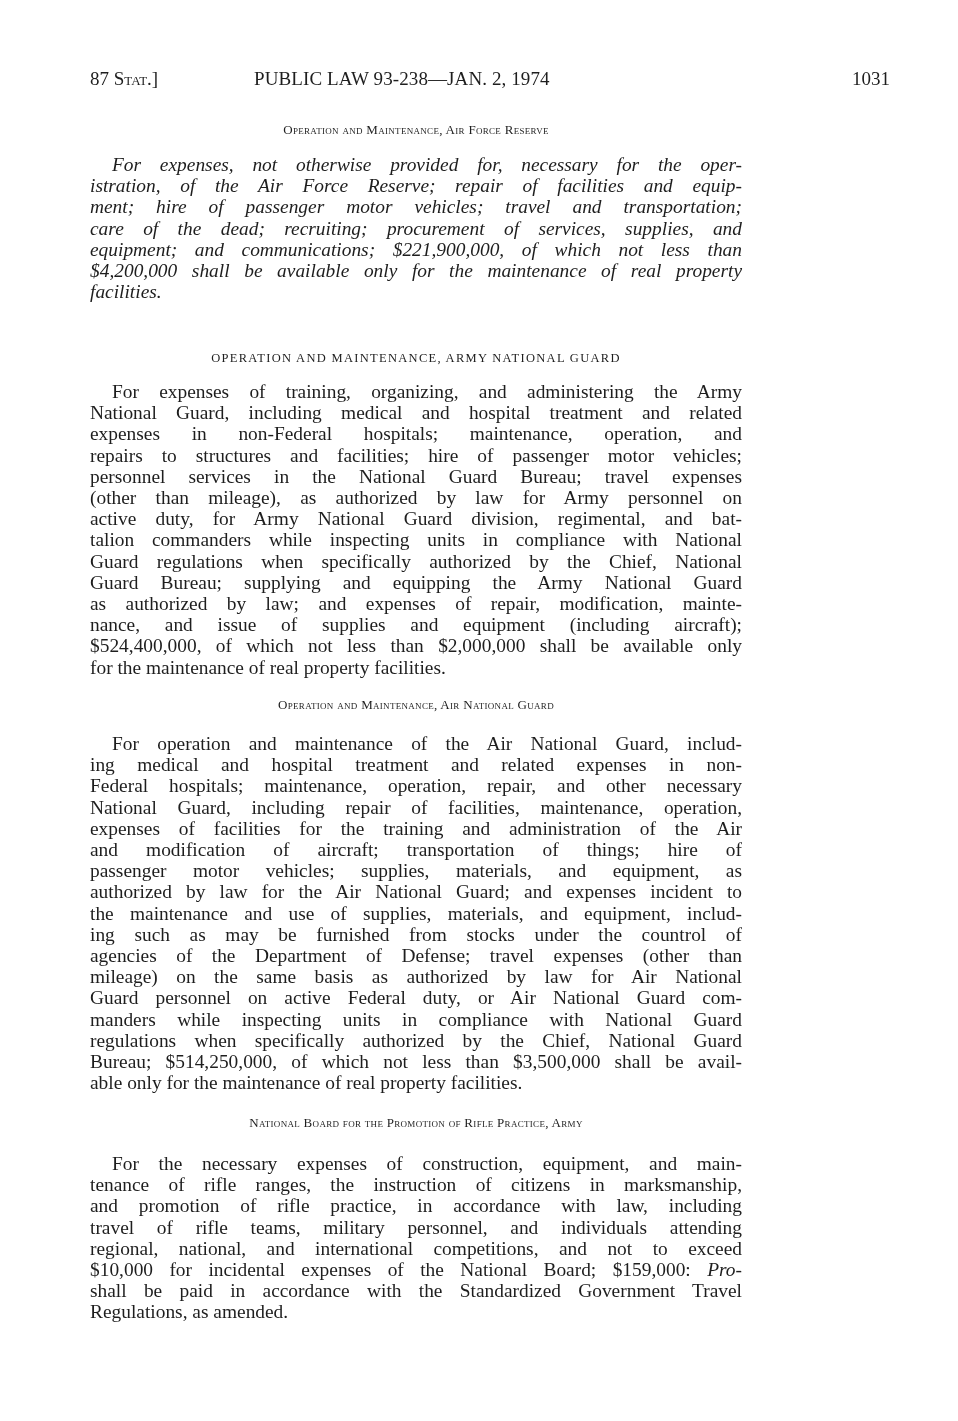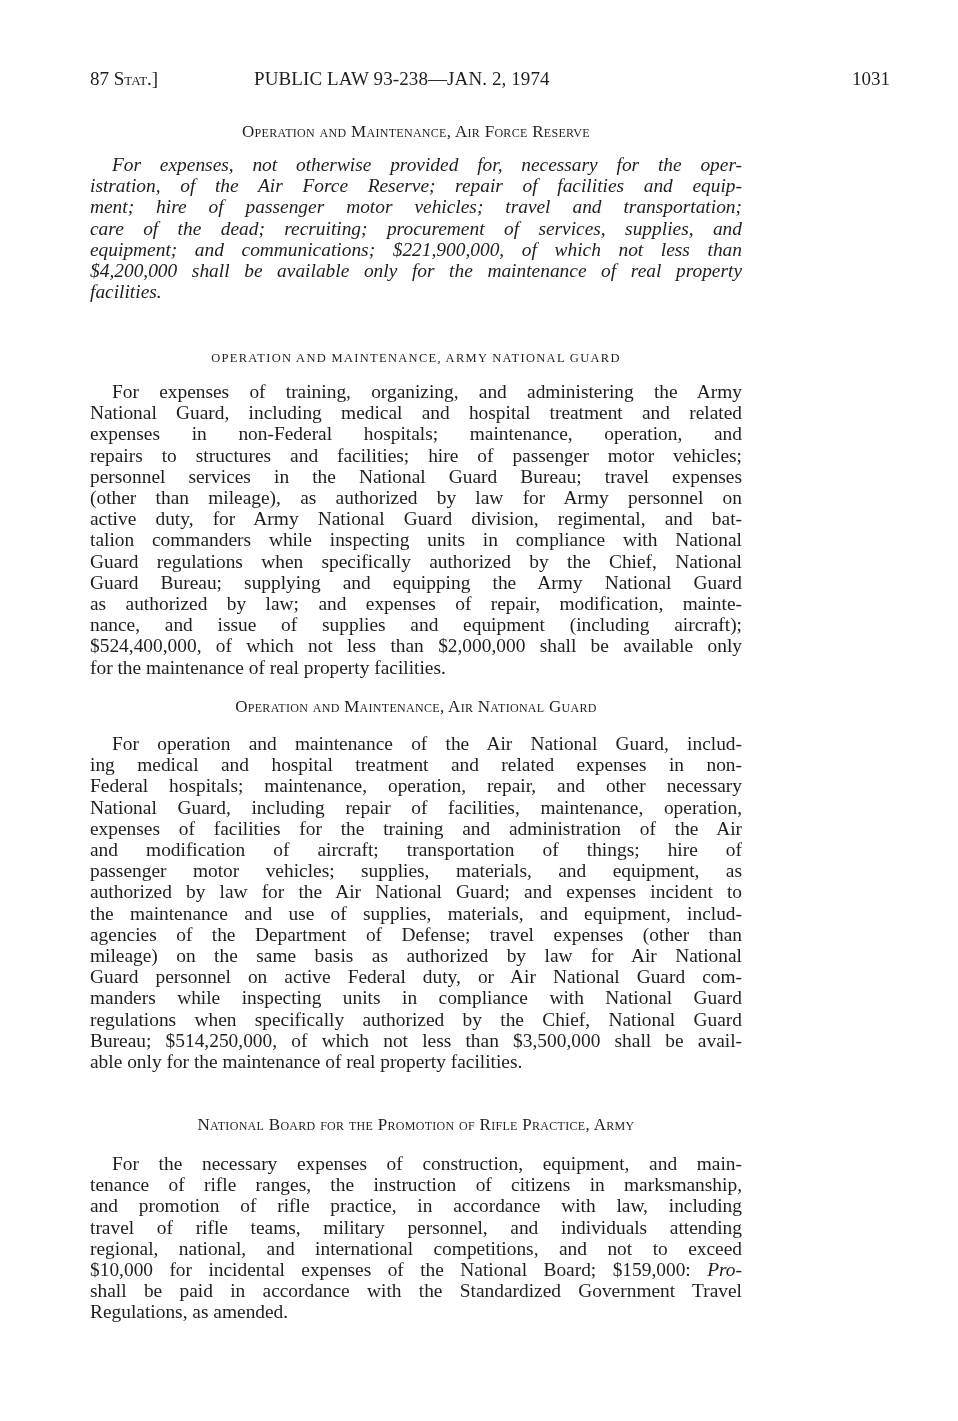--- a/index.html
+++ b/index.html
@@ -3,21 +3,21 @@
 <meta charset="utf-8">
 <style>
   html, body { margin: 0; padding: 0; background: #ffffff; }
   body { width: 958px; height: 1421px; position: relative; overflow: hidden;
          font-family: "Liberation Serif", "DejaVu Serif", serif; color: #1e1e1e; }
   .running-head { position: absolute; top: 68px; left: 90px; width: 800px; height: 30px; font-size: 19px; }
   .rh-left { position: absolute; left: 0; top: 0; text-align: right; }
   .rh-left .sc { font-variant: small-caps; }
   .rh-center { position: absolute; left: 164px; top: 0; letter-spacing: 0.1px; }
   .rh-right { position: absolute; right: 0; top: 0; }
-  .heading { position: absolute; left: 90px; width: 652px; text-align: center; font-variant: small-caps; font-size: 17px; letter-spacing: 0.3px; }
+  .heading { position: absolute; left: 90px; width: 652px; text-align: center; font-variant: small-caps; font-size: 13px; letter-spacing: 0.3px; }
   .heading.caps { font-variant: normal; text-transform: uppercase; font-size: 12.5px; letter-spacing: 1.3px; }
   .para { position: absolute; left: 90px; width: 652px; font-size: 19.4px; line-height: 21.2px; text-align: justify; text-indent: 22px; hyphens: manual; }
   .para span.line { display: block; text-align: justify; text-align-last: justify; white-space: nowrap; }
   .para span.line.last { text-align-last: left; }
   .para span.line.indent { padding-left: 22px; }
   .para { text-indent: 0; }
   em { font-style: italic; }
 </style>
 </head>
 <body>
@@ -61,20 +61,21 @@
 <div class="para" style="top:733px;">
   <span class="line indent">For operation and maintenance of the Air National Guard, includ-</span>
   <span class="line">ing medical and hospital treatment and related expenses in non-</span>
   <span class="line">Federal hospitals; maintenance, operation, repair, and other necessary</span>
   <span class="line">National Guard, including repair of facilities, maintenance, operation,</span>
   <span class="line">expenses of facilities for the training and administration of the Air</span>
   <span class="line">and modification of aircraft; transportation of things; hire of</span>
   <span class="line">passenger motor vehicles; supplies, materials, and equipment, as</span>
   <span class="line">authorized by law for the Air National Guard; and expenses incident to</span>
   <span class="line">the maintenance and use of supplies, materials, and equipment, includ-</span>
+  <span class="line">ing such as may be furnished from stocks under the countrol of</span>
   <span class="line">agencies of the Department of Defense; travel expenses (other than</span>
   <span class="line">mileage) on the same basis as authorized by law for Air National</span>
   <span class="line">Guard personnel on active Federal duty, or Air National Guard com-</span>
   <span class="line">manders while inspecting units in compliance with National Guard</span>
   <span class="line">regulations when specifically authorized by the Chief, National Guard</span>
   <span class="line">Bureau; $514,250,000, of which not less than $3,500,000 shall be avail-</span>
   <span class="line last">able only for the maintenance of real property facilities.</span>
 </div>
 
 <div class="heading" style="top:1115px;">National Board for the Promotion of Rifle Practice, Army</div>

